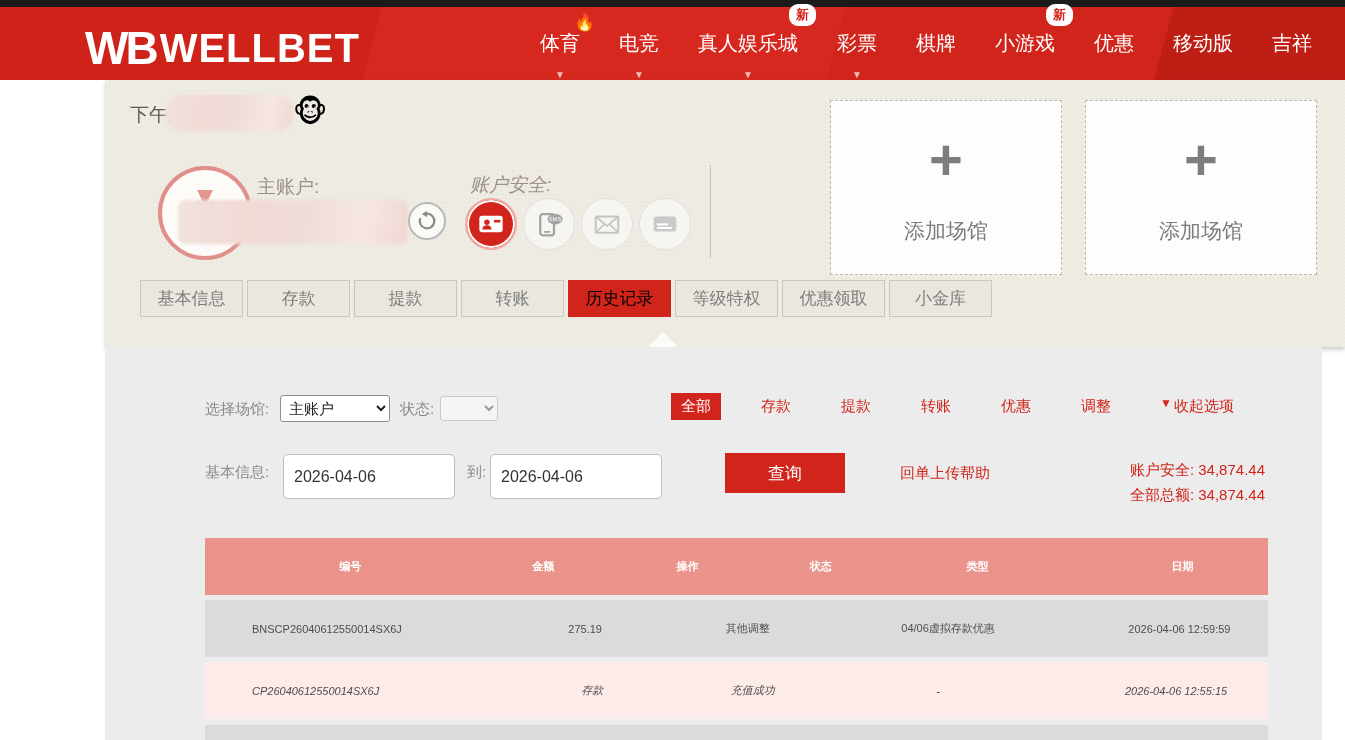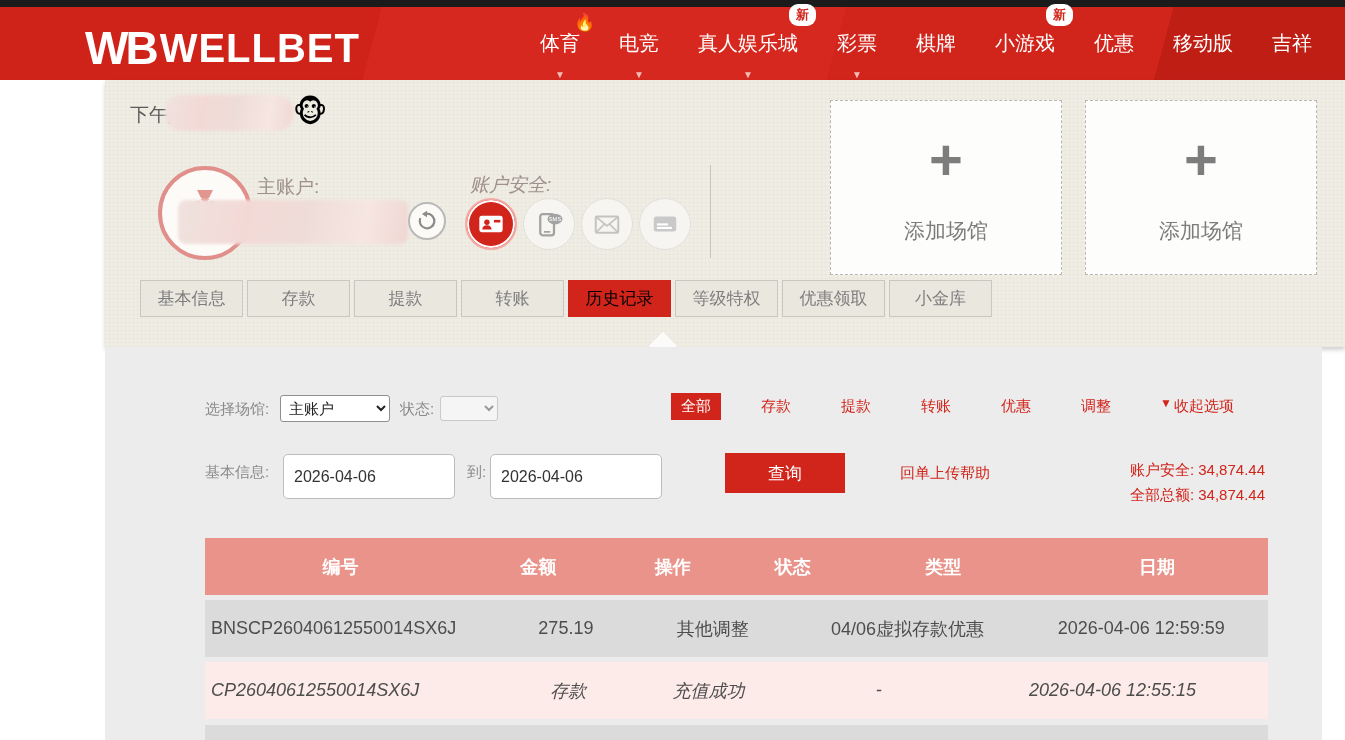--- a/index.html
+++ b/index.html
@@ -89,21 +89,21 @@
   .date-from { left:178px; } .date-to { left:385px; }
   .query-btn { position:absolute; left:620px; top:106px; width:120px; height:40px; background:#d1241b;
     color:#fff; font-size:17px; border:none; cursor:pointer; font-family:inherit; }
   .receipt-help { position:absolute; left:795px; top:117px; font-size:15px; color:#d1241b; cursor:pointer; }
   .totals { position:absolute; right:57px; top:110px; text-align:right; font-size:15px; color:#d1241b; line-height:25px; }
 
   
   .tbl { position:absolute; left:100px; top:191px; width:1063px; }
   .trow { display:flex; width:100%; }
   .thead { height:57px; background:#e9938b; color:#fff; font-weight:bold; font-size:15px; }
-  .trow > div { display:flex; align-items:center; justify-content:center; font-size:18px; }
+  .trow > div { display:flex; align-items:center; justify-content:center; font-size:11px;margin-left:41px; }
   .c1 { width:25.5%; } .c2 { width:11.7%; } .c3 { width:13.6%; }
   .c4 { width:9%; } .c5 { width:19.3%; } .c6 { width:20.9%; }
   .tr-data { height:57px; margin-top:5px; color:#4d4d4d;gap:20px; }
   .tr-gray { background:#dbdbdb; } .tr-pink { background:#fcebe9;font-style:italic; }
   .tr-data .c1 { justify-content:flex-start; padding-left:6px; }
   .tr-data .c2 { justify-content:flex-end; padding-right:27px; }
   .tr-partial { height:16px; margin-top:6px; }
 </style>
 </head>
 <body>

